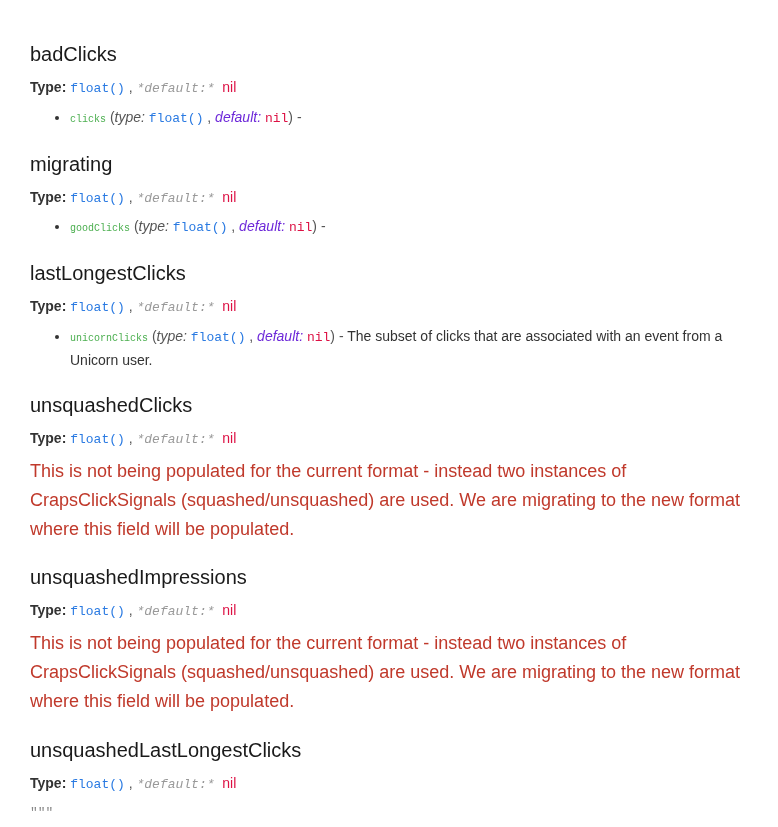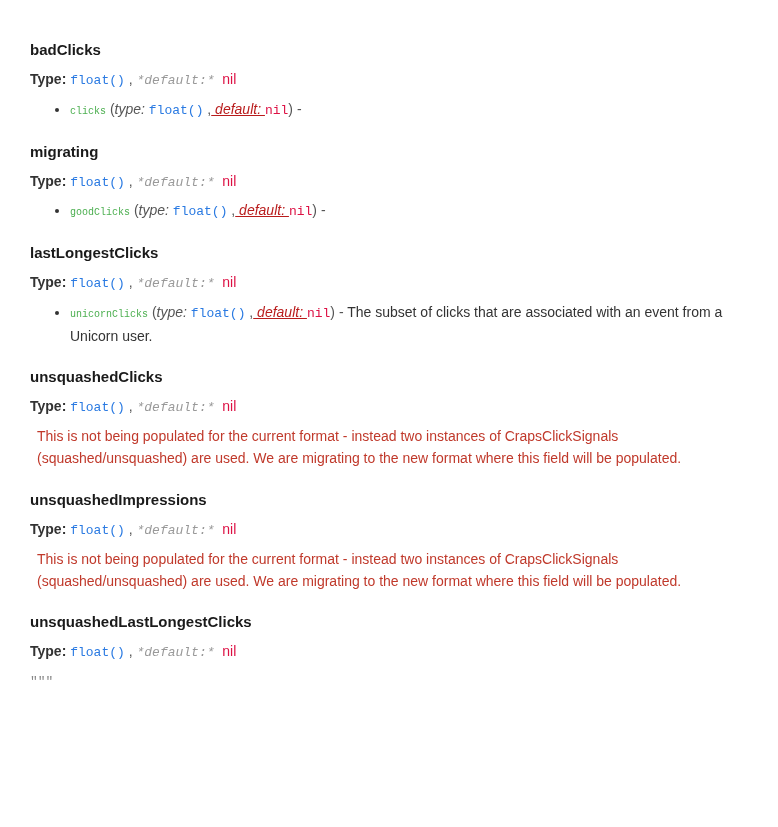--- a/index.html
+++ b/index.html
@@ -5,22 +5,22 @@
     * { box-sizing: border-box; margin: 0; padding: 0; }
     body {
       font-family: -apple-system, BlinkMacSystemFont, 'Segoe UI', Helvetica, Arial, sans-serif;
       font-size: 14px;
       line-height: 1.6;
       color: #333;
       background: #fff;
       padding: 20px 30px;
     }
     .section-title {
-      font-weight: bold;
-      font-size: 15px;
+      font-weight: normal;
+      font-size: 20px;
       color: #1a1a1a;
       margin-top: 18px;
       margin-bottom: 6px;
     }
     .type-line {
       margin-bottom: 6px;
       font-size: 14px;
       color: #333;
     }
     .type-label {
@@ -56,38 +56,36 @@
       font-family: 'Courier New', Courier, monospace;
       font-size: 10px;
       color: #4caf50;
     }
     .param-type-label {
       font-style: italic;
       color: #555;
     }
     .param-default-label {
       font-style: italic;
-      color: #b91c1c;
-      text-decoration: underline;
+      color: #6d28d9;
     }
     .param-type-val {
       font-family: 'Courier New', Courier, monospace;
       font-size: 13px;
       color: #2a7ae2;
     }
     .param-default-val {
       font-family: 'Courier New', Courier, monospace;
       font-size: 13px;
       color: #d14;
     }
     .warning-text {
       color: #c0392b;
-      font-size: 14px;
+      font-size: 18px;
       margin-bottom: 8px;
-      margin-left: 7px;
     }
     .triple-quote {
       font-family: 'Courier New', Courier, monospace;
       font-size: 13px;
       color: #888;
       margin-top: 8px;
     }
     .comma-sep { color: #555; }
     .dash-sep { color: #555; }
     .paren { color: #555; }

